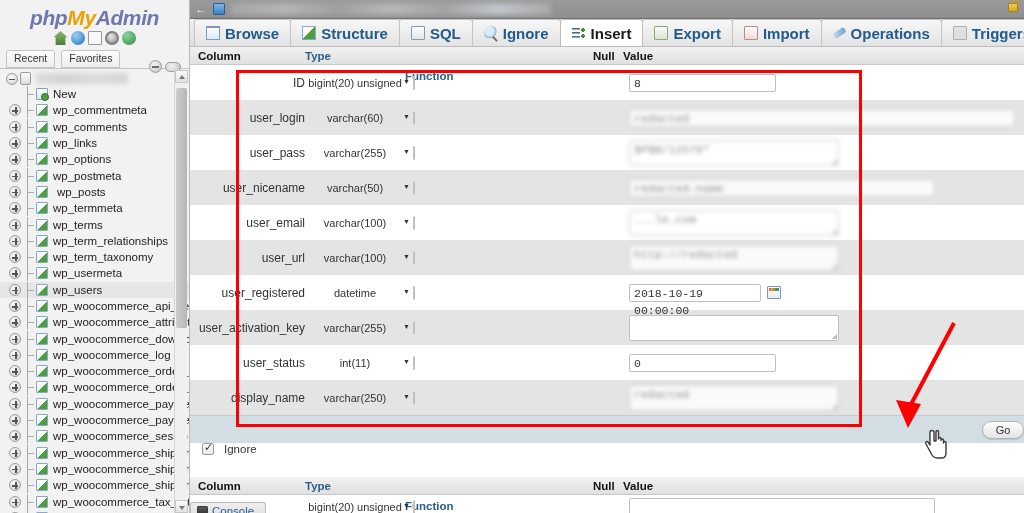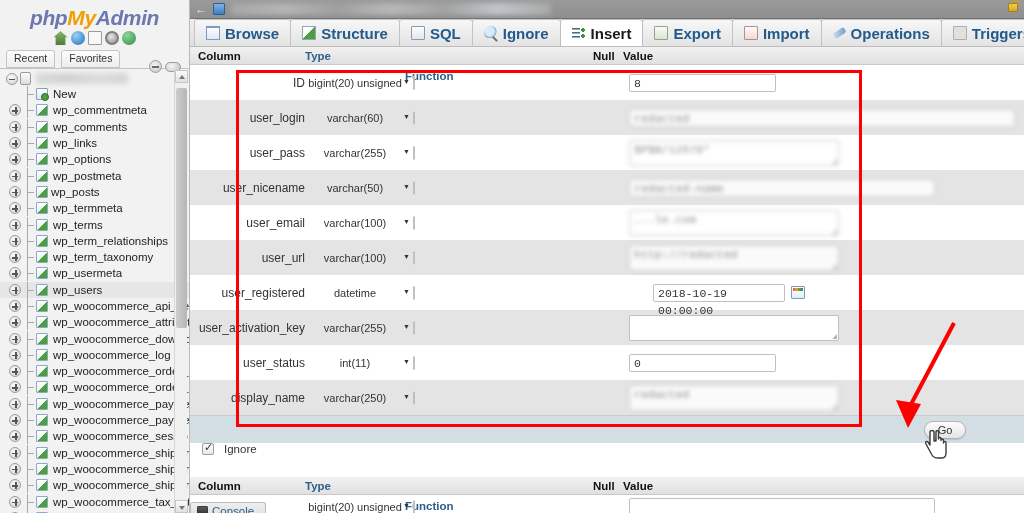--- a/index.html
+++ b/index.html
@@ -312,21 +312,20 @@
     border: 1px solid #7f9ab2; border-radius: 1px; position: relative;
   }
   .cal-ic::before {
     content:""; position:absolute; left:1px; top:1px; right:1px; height:3px;
     background: linear-gradient(90deg,#e05b3a,#e8a13c,#4d9e3f,#3b7fc4);
   }
 
   #go-row {
     height: 28px; background: #d3dde4;
     display: flex; align-items: center; justify-content: flex-end;
-    padding-right: 58px;
     border-top: 1px solid #c4ccd2;
   }
   #go-btn {
     width: 42px; height: 18px; border-radius: 9px;
     background: linear-gradient(#fdfdfd,#e4e4e4);
     border: 1px solid #b3b3b3;
     font-size: 11px; color: #333;
     display: flex; align-items: center; justify-content: center;
     box-shadow: 0 1px 1px rgba(0,0,0,.12);
   }
@@ -439,21 +438,21 @@
         <div class="tree-row">
           <span class="tree-toggle plus"></span>
           <span class="elbow"></span>
           <span class="tbl-ic"></span>
           <span style="margin-left: 3px;">wp_postmeta</span>
         </div>
         <div class="tree-row">
           <span class="tree-toggle plus"></span>
           <span class="elbow"></span>
           <span class="tbl-ic"></span>
-          <span style="margin-left: 1px;">wp_posts</span>
+          <span style="margin-left: 7px;">wp_posts</span>
         </div>
         <div class="tree-row">
           <span class="tree-toggle plus"></span>
           <span class="elbow"></span>
           <span class="tbl-ic"></span>
           <span style="margin-left: 3px;">wp_termmeta</span>
         </div>
         <div class="tree-row">
           <span class="tree-toggle plus"></span>
           <span class="elbow"></span>
@@ -693,21 +692,21 @@
             <span class="f-value">
               <div class="ta blur-txt">http://redacted</div>
             </span>
           </div>
           <div class="frow">
             <span class="f-col">user_registered</span>
             <span class="f-type">datetime</span>
             <span class="f-func"><span class="fake-select"></span></span>
             <span class="f-null"></span>
             <span class="f-value">
-              <div class="inp small" style="width: 132px; margin-left: 24px;">2018-10-19 00:00:00</div>
+              <div class="inp small" style="width: 132px;">2018-10-19 00:00:00</div>
               <span class="cal-ic"></span>
             </span>
           </div>
           <div class="frow alt">
             <span class="f-col">user_activation_key</span>
             <span class="f-type">varchar(255)</span>
             <span class="f-func"><span class="fake-select"></span></span>
             <span class="f-null"></span>
             <span class="f-value">
               <div class="ta"></div>

